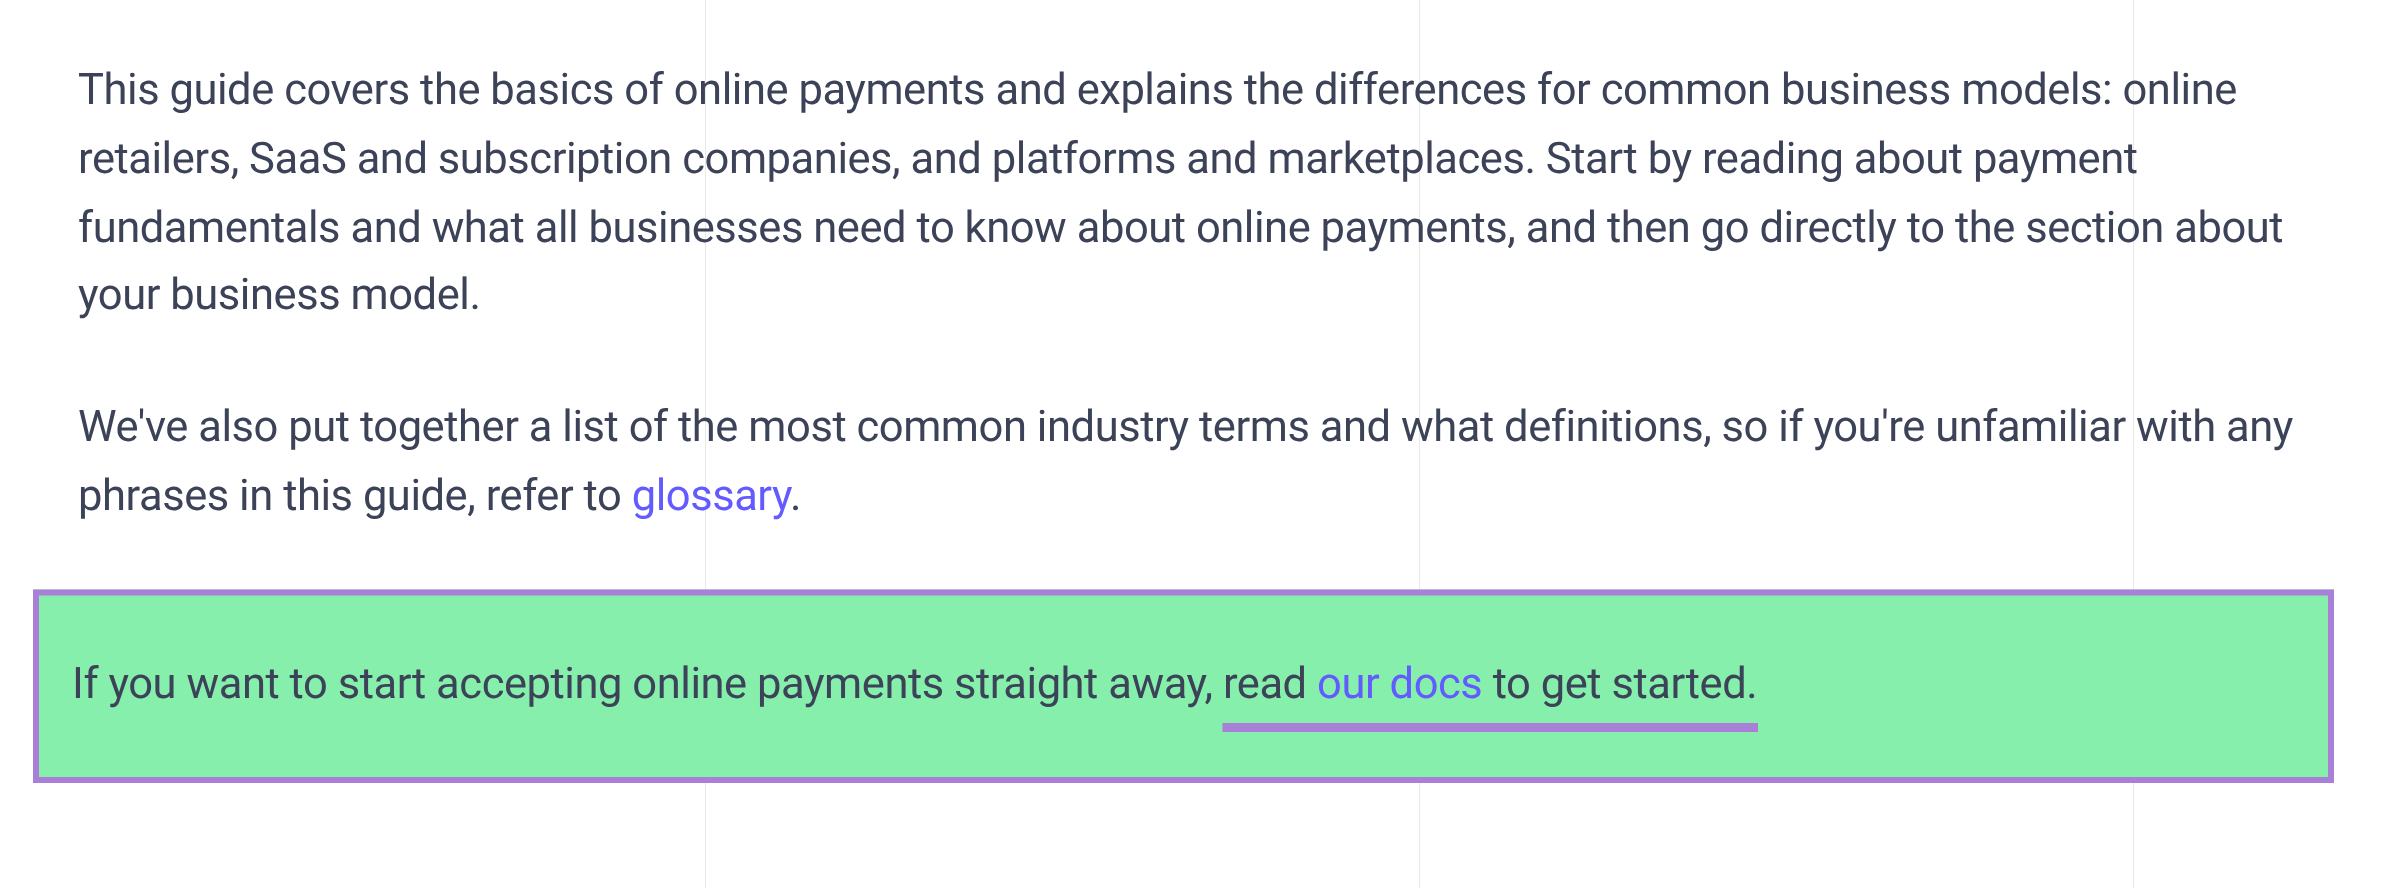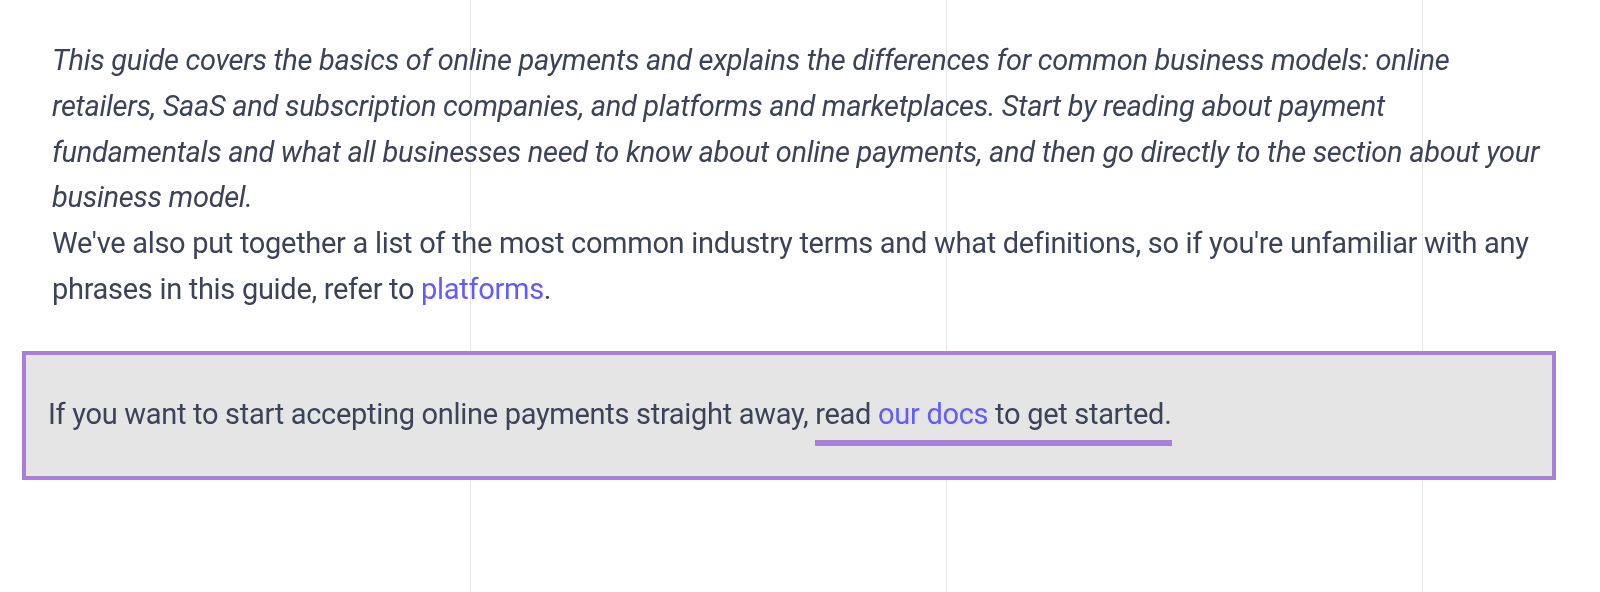--- a/index.html
+++ b/index.html
@@ -24,32 +24,32 @@
       height: 592px;
       padding: 38px 52px 0 52px;
     }
     .content {
       color: #3c4257;
       font-size: 29px;
       line-height: 1.58;
       letter-spacing: -0.3px;
     }
     .para1 {
-      font-style: italic;
+      margin-bottom: 42px;
     }
     .para2 {
       margin-bottom: 38px;
     }
     a.link {
       color: #635bff;
       text-decoration: none;
     }
     .callout-box {
       border: 4px solid #a97fd8;
-      background: #e5e5e5;
+      background: #86efac;
       padding: 38px 22px 40px 22px;
       margin-left: -30px;
       margin-right: -8px;
     }
     .callout-text {
       color: #3c4257;
       font-size: 29px;
       line-height: 1.5;
       letter-spacing: -0.3px;
     }
@@ -66,20 +66,20 @@
       height: 6px;
       background: #a97fd8;
     }
   </style>
 </head>
 <body>
 
 <div class="content">
   <p class="para1">This guide covers the basics of online payments and explains the differences for common business models: online retailers, SaaS and subscription companies, and platforms and marketplaces. Start by reading about payment fundamentals and what all businesses need to know about online payments, and then go directly to the section about your business model.</p>
   <p class="para2">
-    <span>We've also put together a list of the most common industry terms and what definitions, so if you're unfamiliar with any phrases in this guide, refer to </span><a href="#" class="link">platforms</a><span>.</span>
+    <span>We've also put together a list of the most common industry terms and what definitions, so if you're unfamiliar with any phrases in this guide, refer to </span><a href="#" class="link">glossary</a><span>.</span>
   </p>
   <div class="callout-box">
     <p class="callout-text">
       <span>If you want to start accepting online payments straight away, </span><span class="underline-purple"><span>read </span><a href="#" class="link">our docs</a><span> to get started.</span></span>
     </p>
   </div>
 </div>
 
 </body></html>

